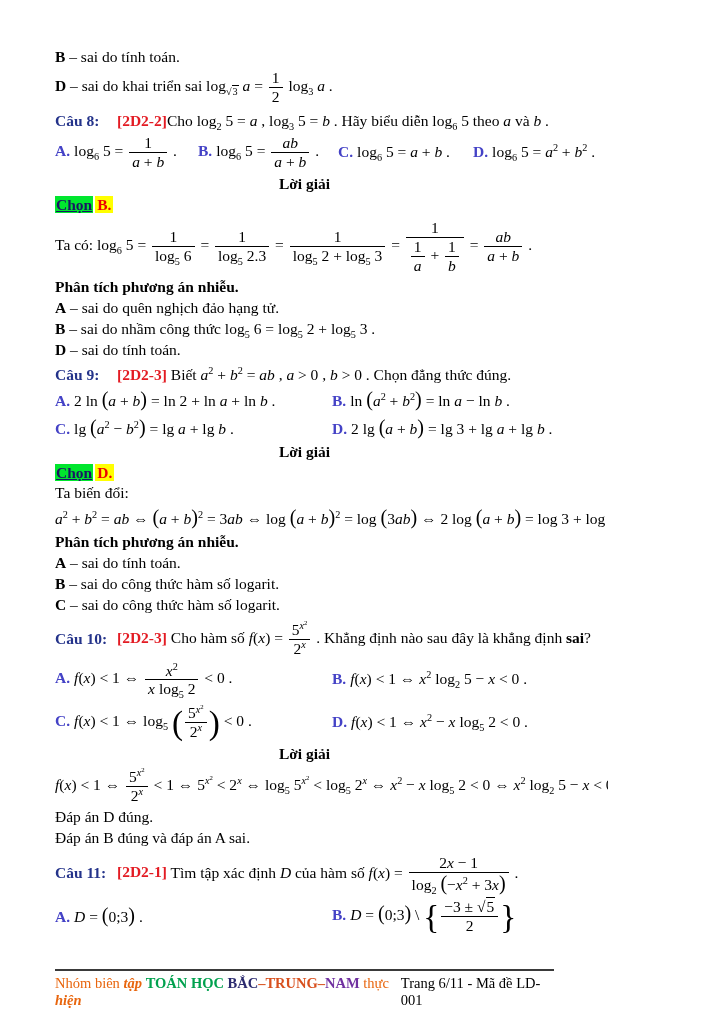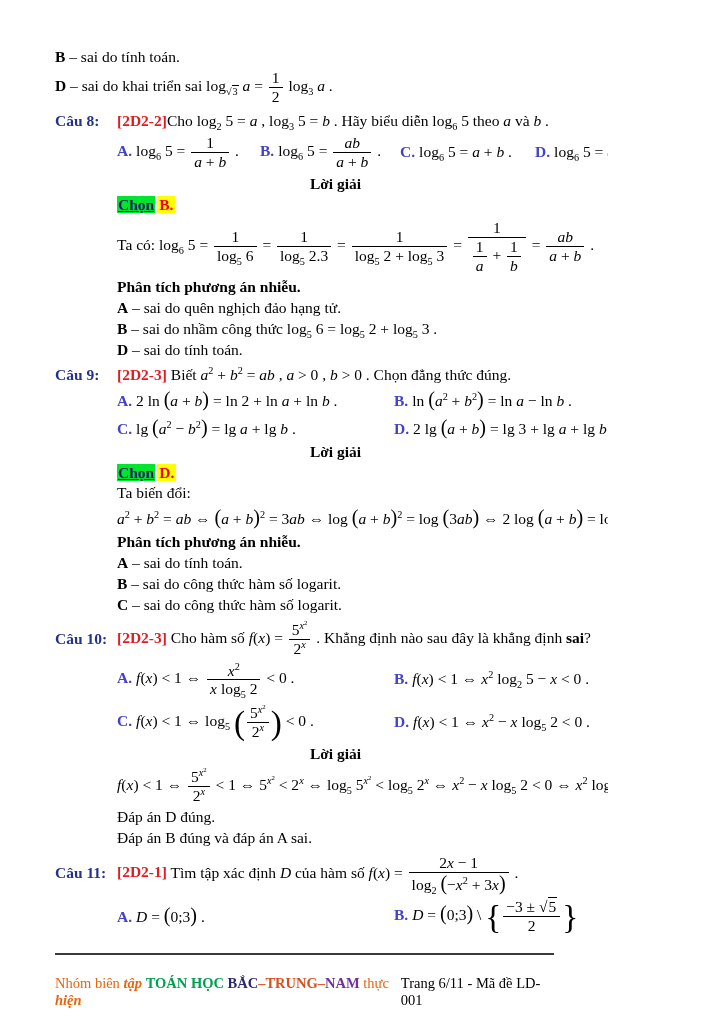--- a/index.html
+++ b/index.html
@@ -5,21 +5,21 @@
   html,body{margin:0;padding:0;background:#fff;}
   .page{position:relative;width:608px;height:1024px;background:#fff;overflow:hidden;
         font-family:"Liberation Serif","DejaVu Serif",serif;font-size:15.5px;color:#000;line-height:1.22;}
   .content{padding:46px 54px 0 55px;}
   .co{margin-left:62px;}
   .line{margin:2px 0;}
   .q{margin-top:6px;}
   .qhead{display:flex;align-items:center;}
   .qnum{width:62px;flex:none;font-weight:bold;color:#24338A;}
   .qstmt{flex:1;white-space:nowrap;}
-  .qind{margin-left:62px;}
+  .qind{}
   .tag{color:#E31B23;font-weight:bold;}
   .ol{color:#4442C6;font-weight:bold;margin-right:4px;}
   .opts{display:grid;align-items:center;margin:4px 0;row-gap:6px;}
   .opts4{grid-template-columns:143px 140px 135px 1fr;}
   .opts2{grid-template-columns:277px 1fr;}
   .opt{white-space:nowrap;}
   .lg{font-weight:bold;text-align:center;margin:4px 0 2px;}
   .ah{font-weight:bold;margin:3px 0 1px;}
   .chon{margin:2px 0;}
   .cg{background:#00E62E;color:#1A1464;font-weight:bold;text-decoration:underline;padding:0 1px;}
@@ -29,21 +29,21 @@
   sub{font-size:66%;vertical-align:-0.4em;}
   sup{font-size:66%;vertical-align:0.55em;}
   .frac{display:inline-block;vertical-align:middle;text-align:center;padding:0 2px;}
   .fn,.fd{display:block;padding:0 3px;line-height:1.15;}
   .fd{border-top:1px solid #000;}
   .bp{font-size:130%;line-height:1;}
   .Bp{font-size:215%;line-height:1;vertical-align:middle;}
   .sqrt{white-space:nowrap;}
   .radb{border-top:1px solid #000;padding:0 1px;}
   .footer{position:absolute;left:55px;right:54px;bottom:14px;border-top:2px solid #3A3A3A;}
-  .finner{display:flex;justify-content:center;padding-top:20px;font-size:14.5px;}
+  .finner{display:flex;justify-content:center;padding-top:4px;font-size:14.5px;}
   .f-or{color:#E8650D;}
   .f-orbi{color:#E8650D;font-weight:bold;font-style:italic;}
   .f-gr{color:#00A14E;font-weight:bold;}
   .f-nv{color:#2B2A6E;font-weight:bold;}
   .f-rd{color:#D8501E;font-weight:bold;}
   .f-pu{color:#7030A0;font-weight:bold;}
   .fright{color:#000;}
 </style>
 </head>
 <body>

